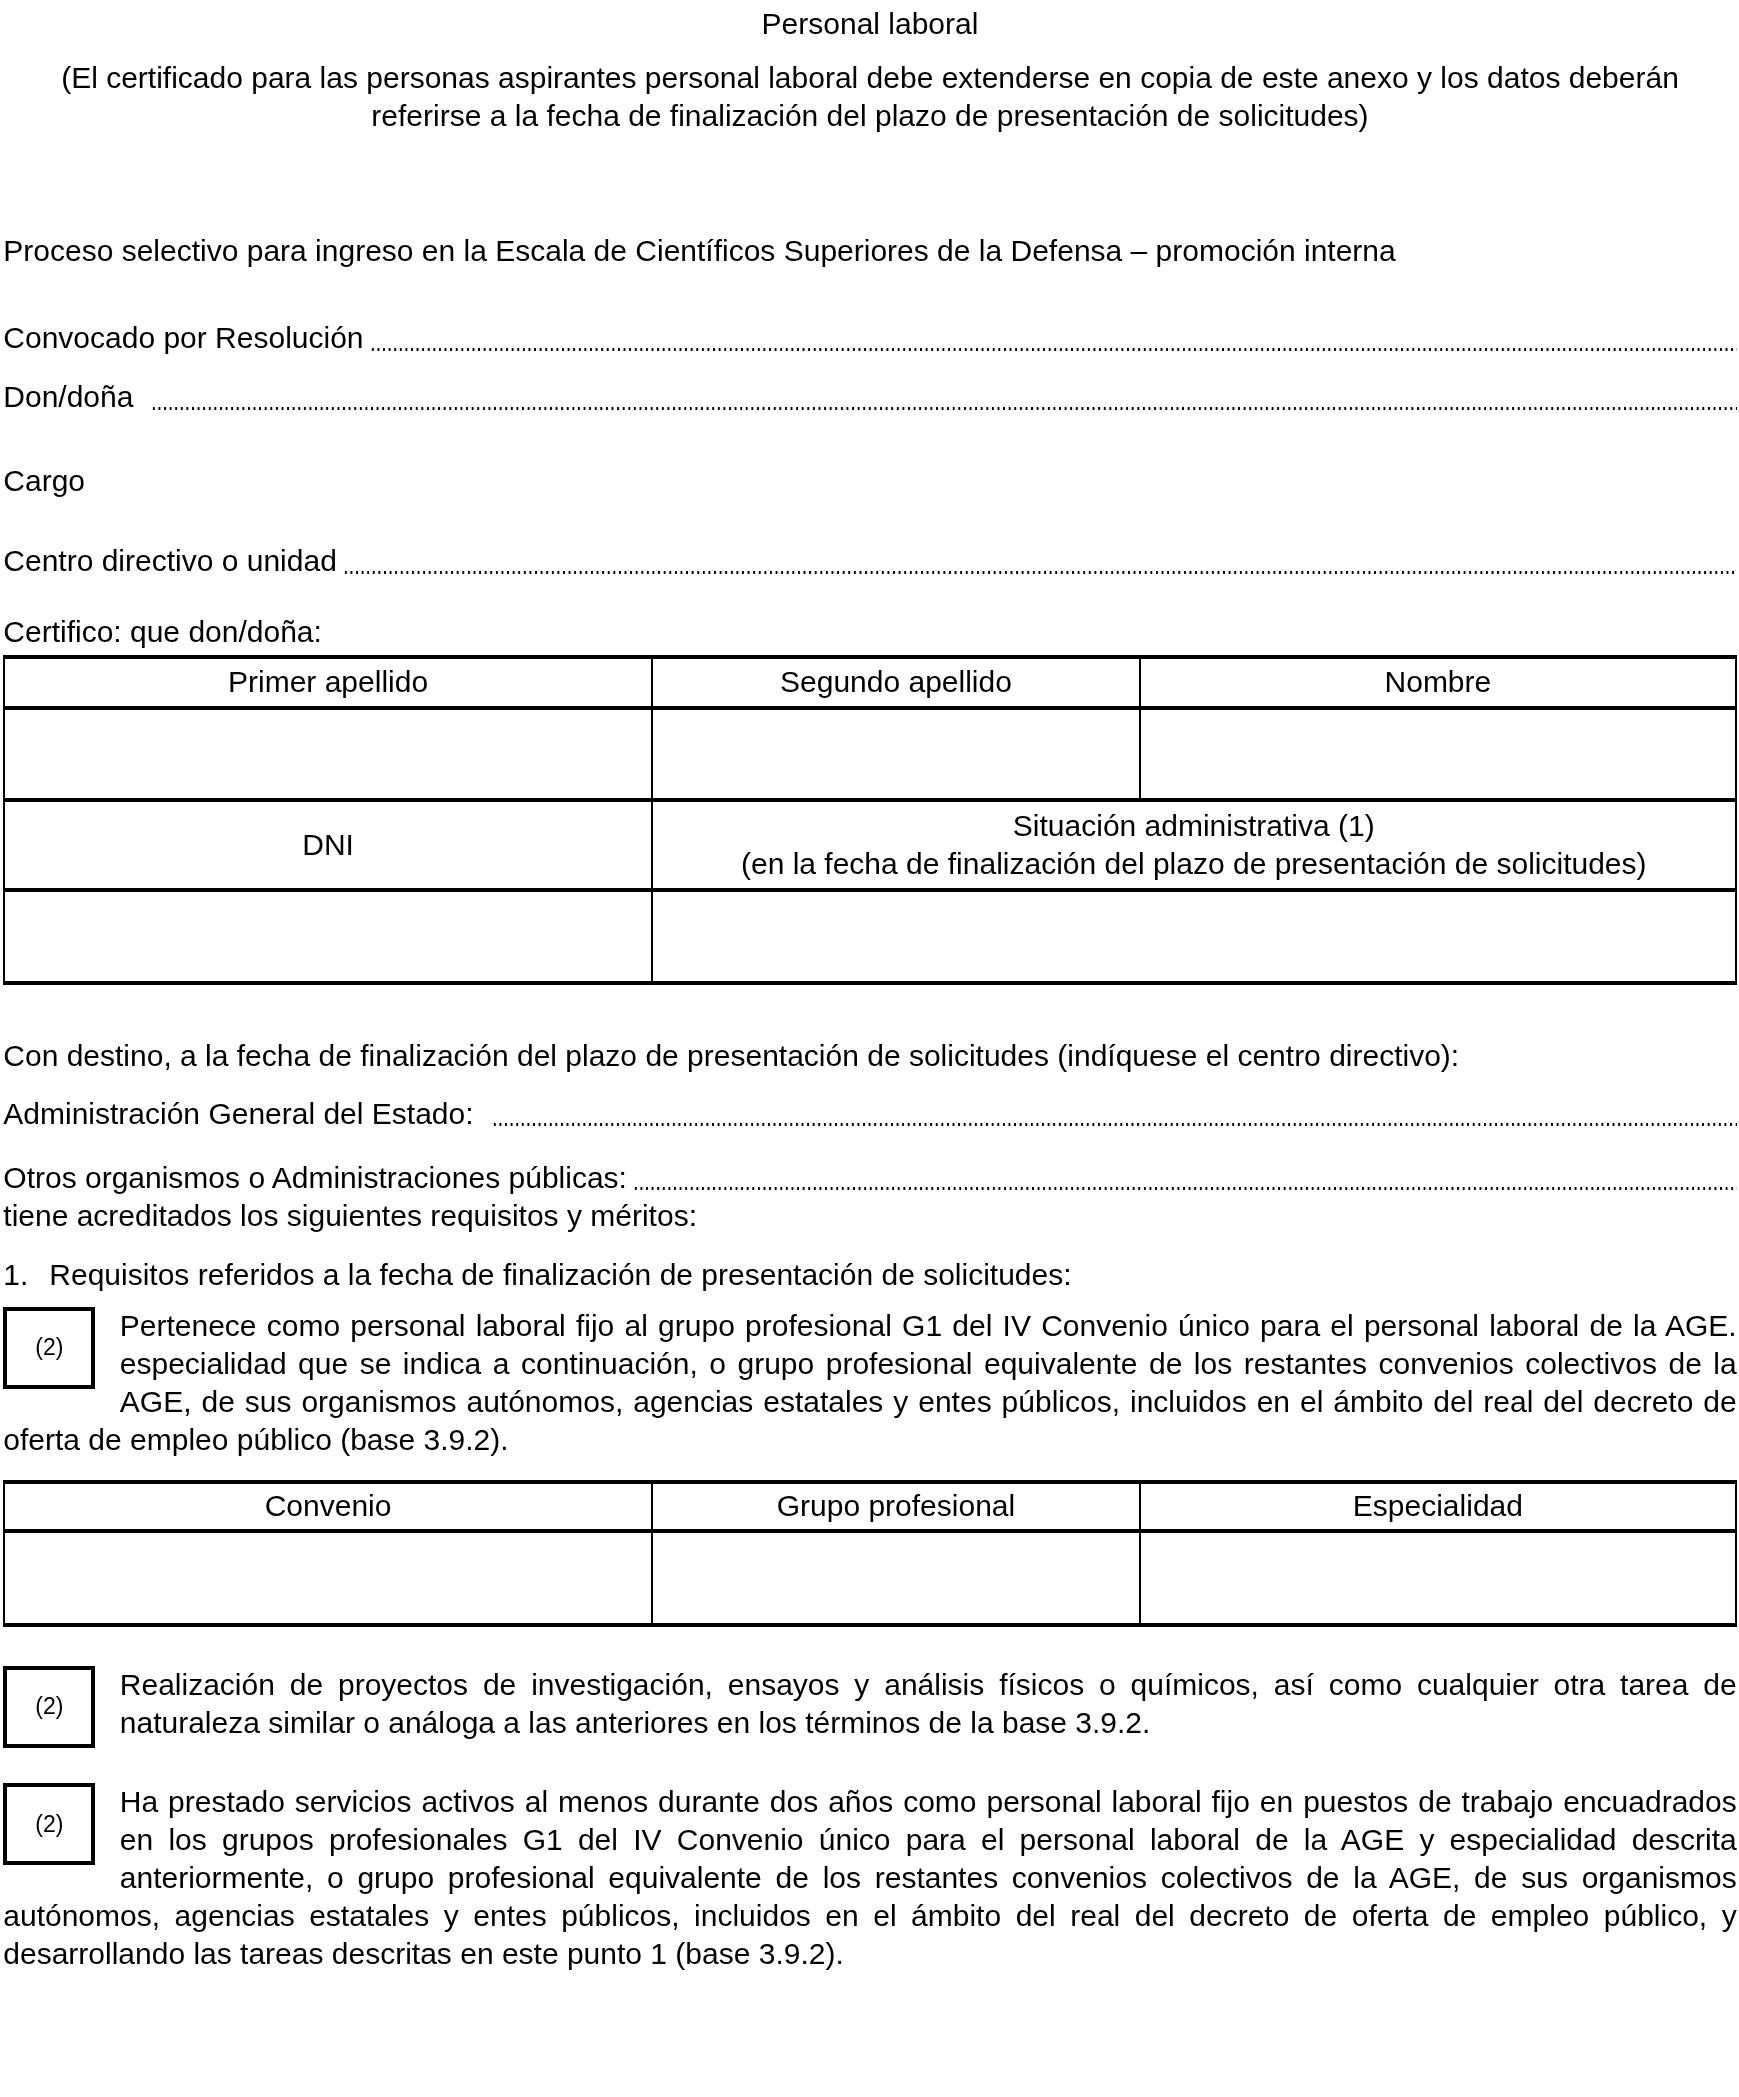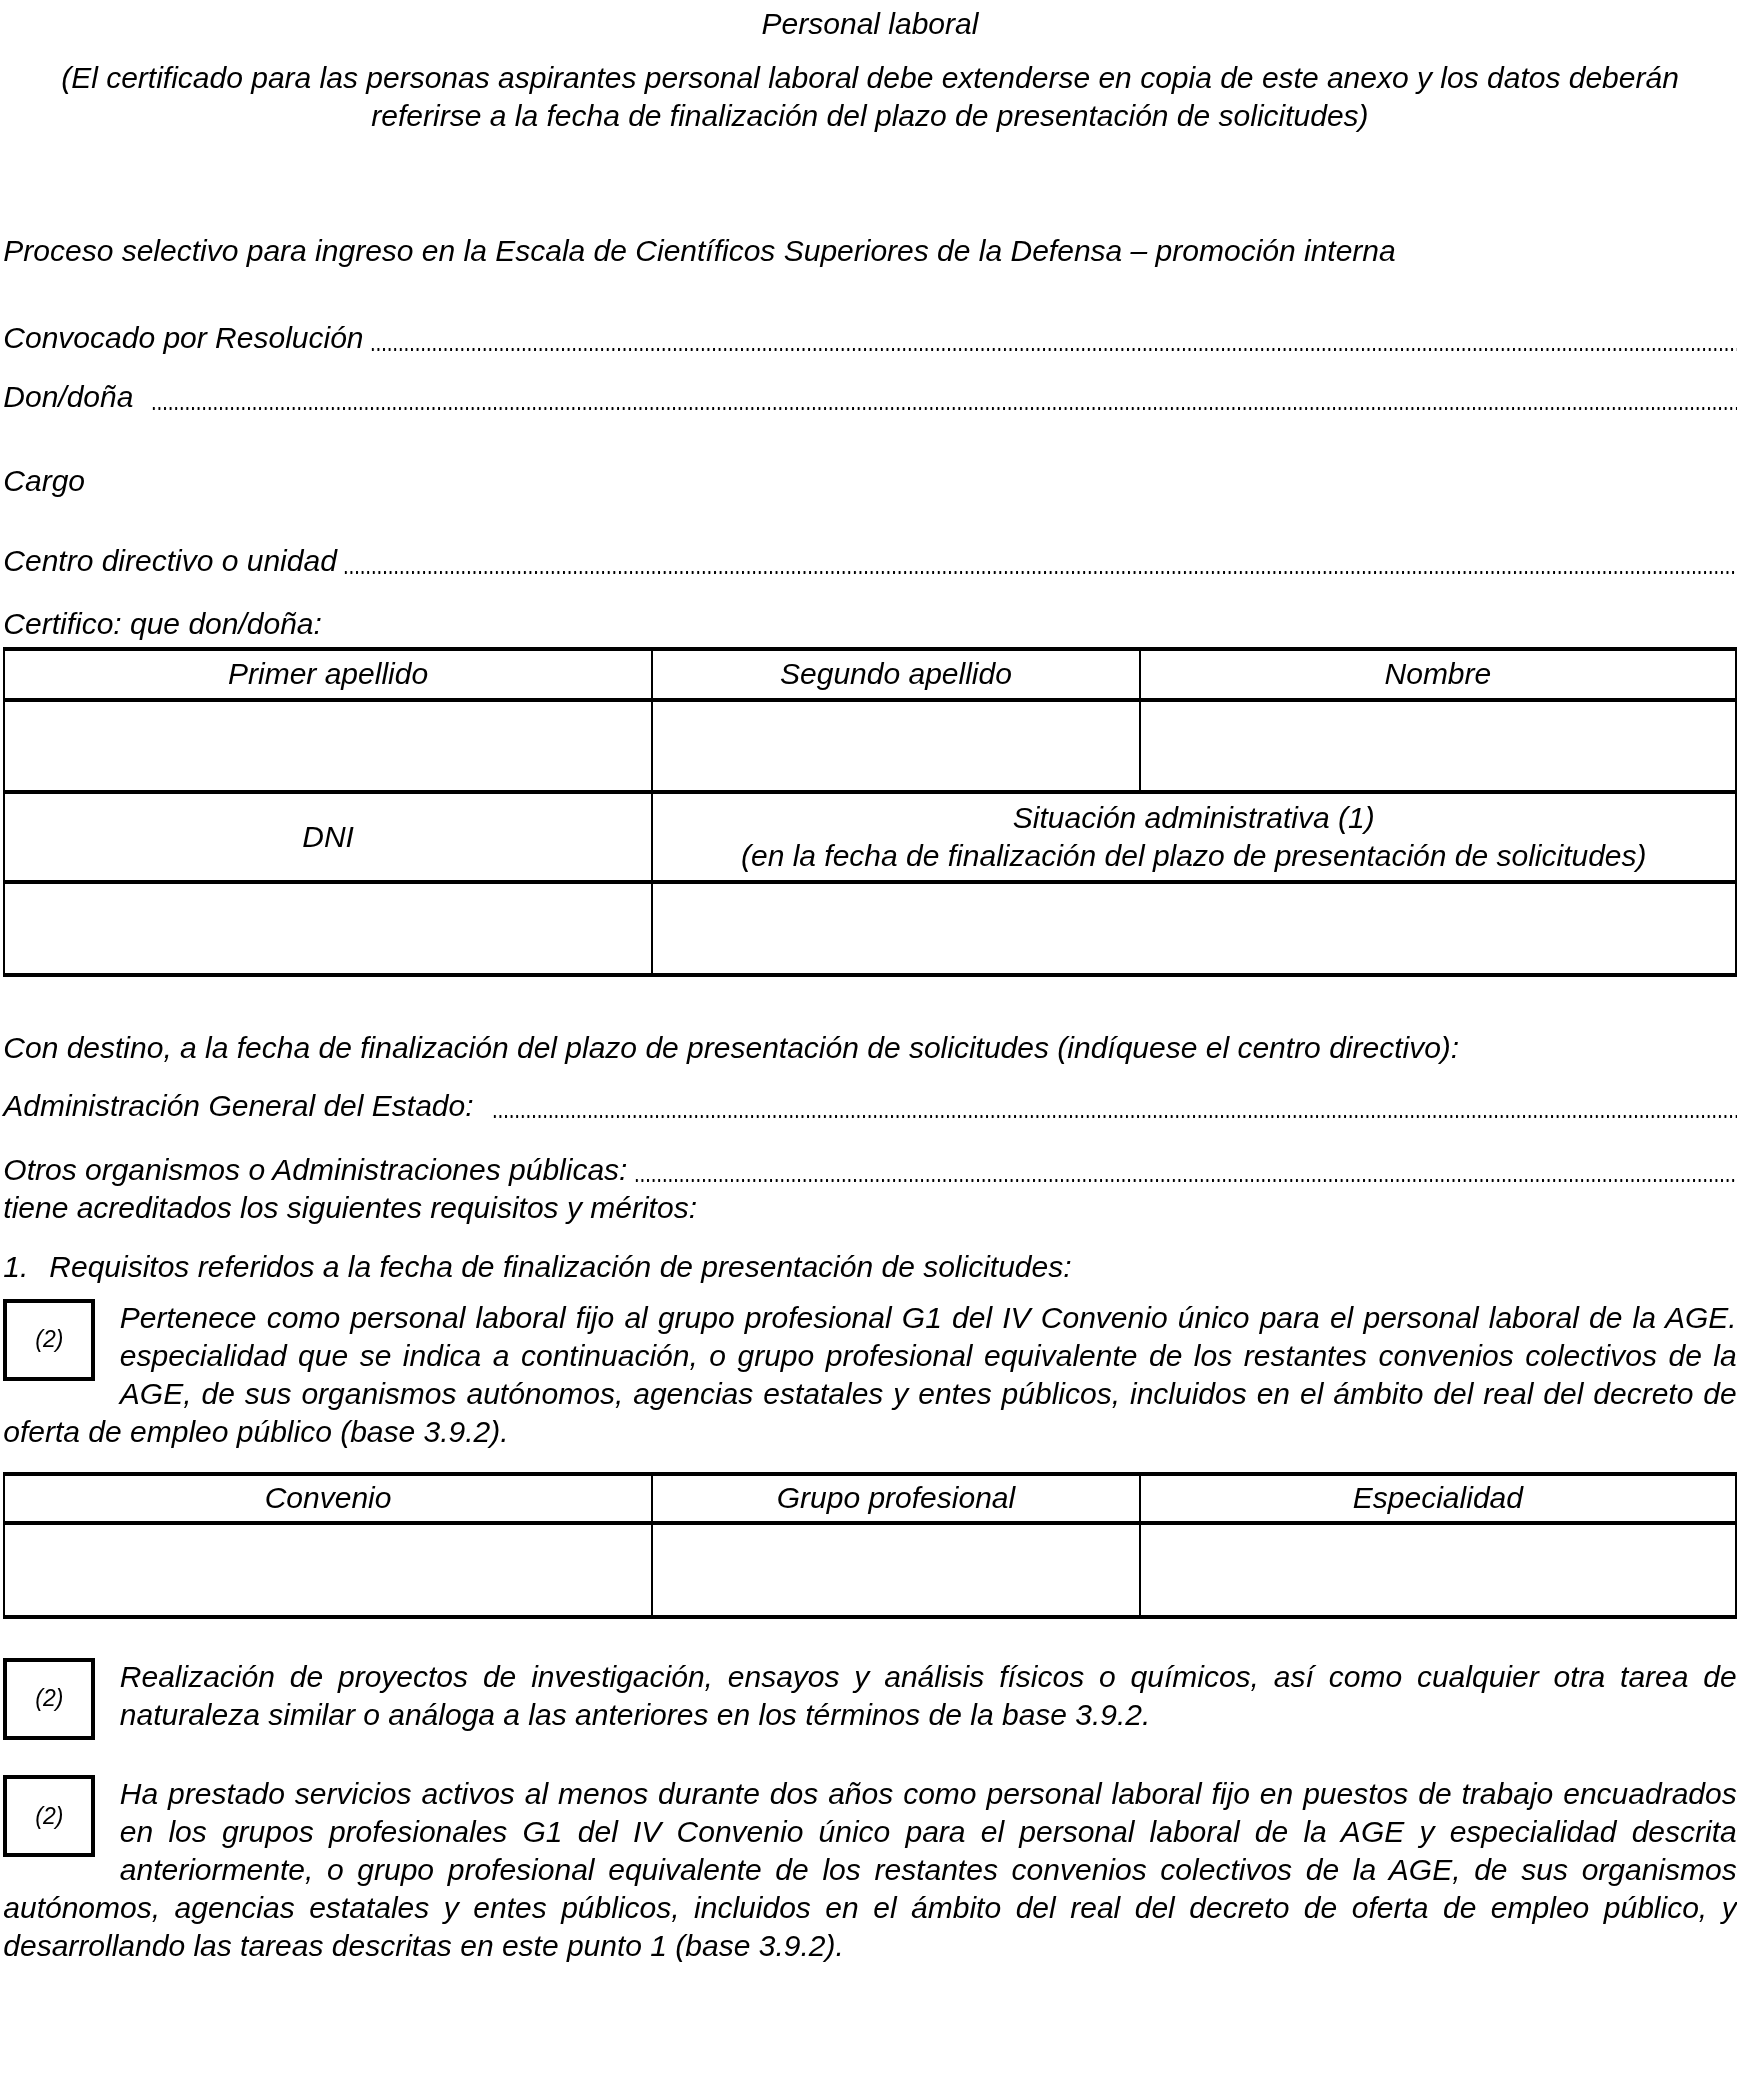--- a/index.html
+++ b/index.html
@@ -11,21 +11,20 @@
     color: #000000;
     font-family: "Liberation Sans", "DejaVu Sans", sans-serif;
     font-size: 30px;
     line-height: 38px;
     overflow: hidden;
   }
   .page {
     width: 1740px;
     height: 1944px;
     padding: 4.9px 3.3px 0 3.3px;
-    font-style: italic;
   }
   .center { text-align: center; }
 
   .title { margin-top: 0; }
   .subtitle { margin-top: 16.4px; }
   .intro { margin-top: 97px; }
 
   
   .dotline { display: flex; align-items: stretch; }
   .dotline .lbl { white-space: nowrap; margin-right: 6.5px; }
@@ -36,21 +35,21 @@
     height: 7.4px;
     margin-bottom: 4.1px;
     background-image: radial-gradient(circle 1.4px at 2.8px 3.7px, #000 97%, rgba(0,0,0,0) 100%);
     background-size: 5.6px 7.4px;
     background-repeat: repeat-x;
   }
   .m-convocado { margin-top: 49px; }
   .m-don      { margin-top: 21px; }
   .m-cargo    { margin-top: 46px; flex-direction: column; }
   .m-centro   { margin-top: 38px; }
-  .m-certifico{ margin-top: 25px; }
+  .m-certifico{ margin-top: 33px; }
 
   
   table {
     border-collapse: collapse;
     width: 100%;
     table-layout: fixed;
   }
   th, td {
     border: 2.5px solid #000;
     border-top-width: 4.1px;

